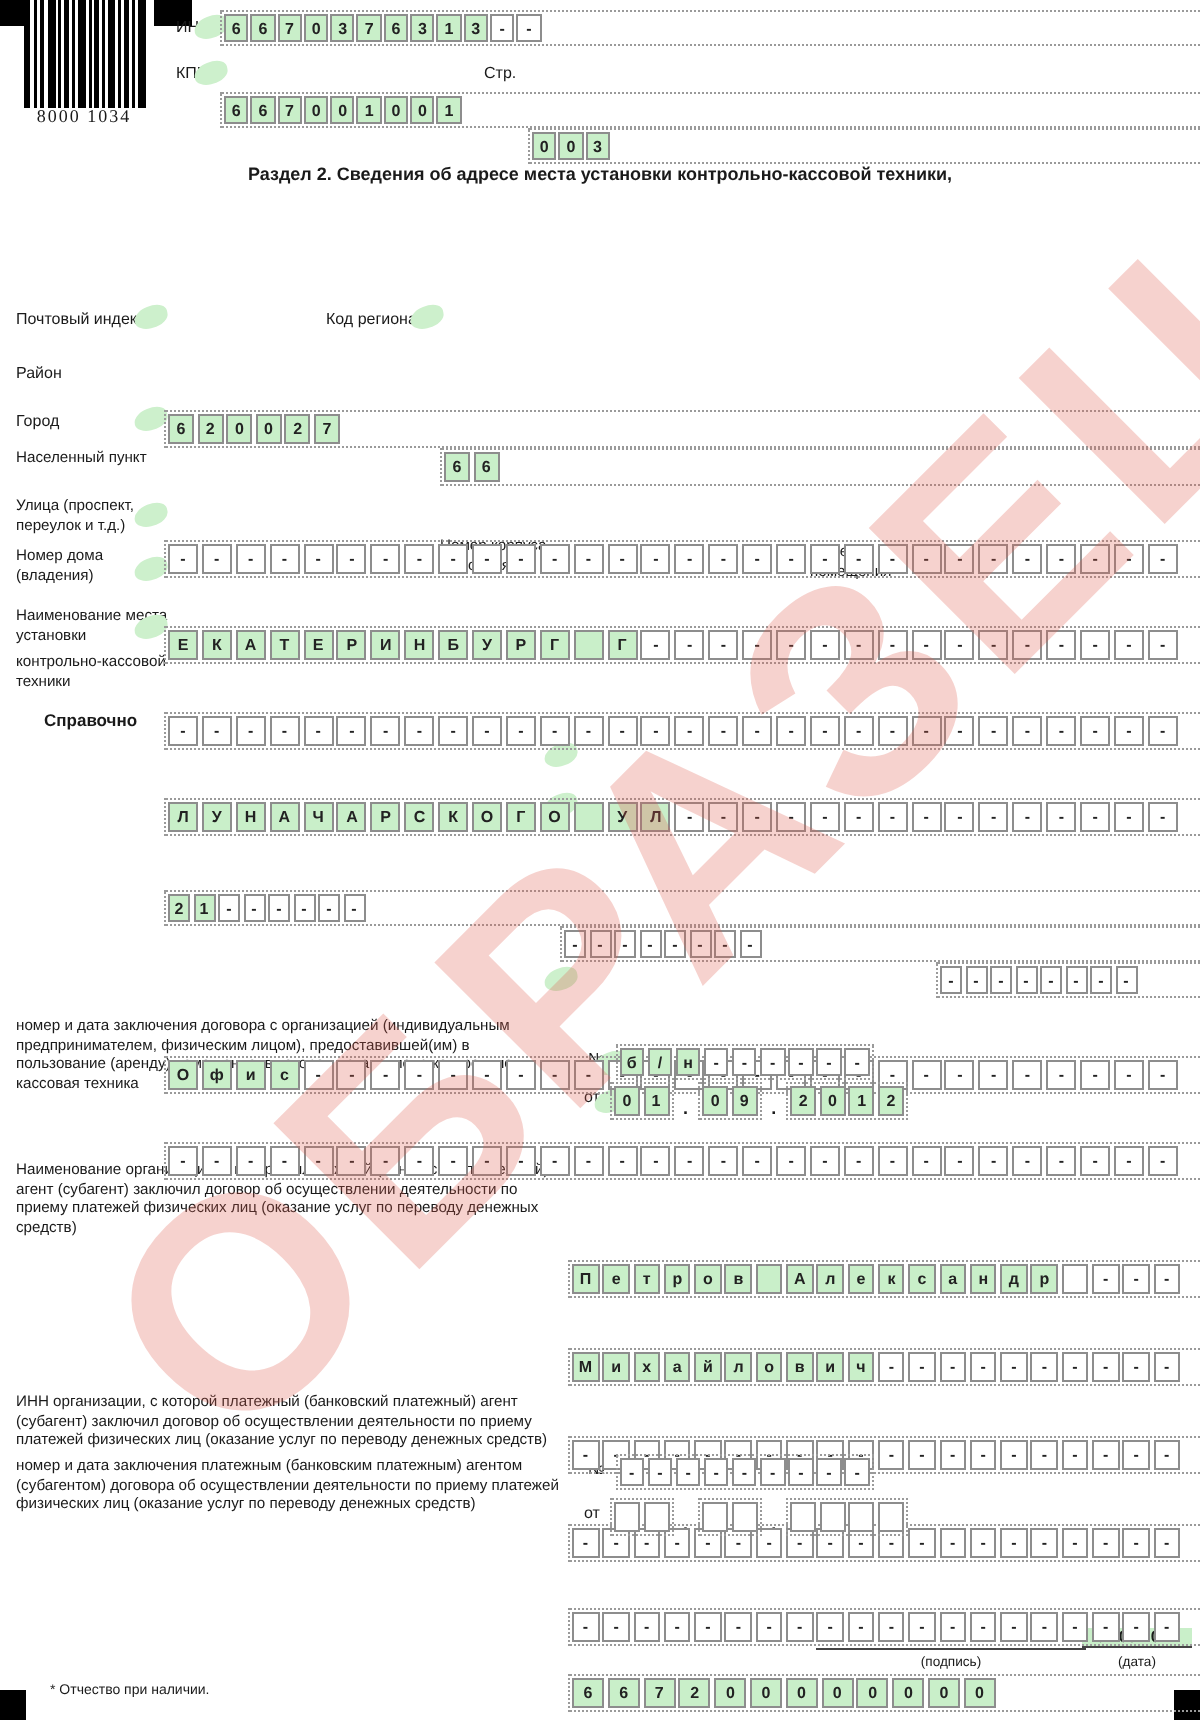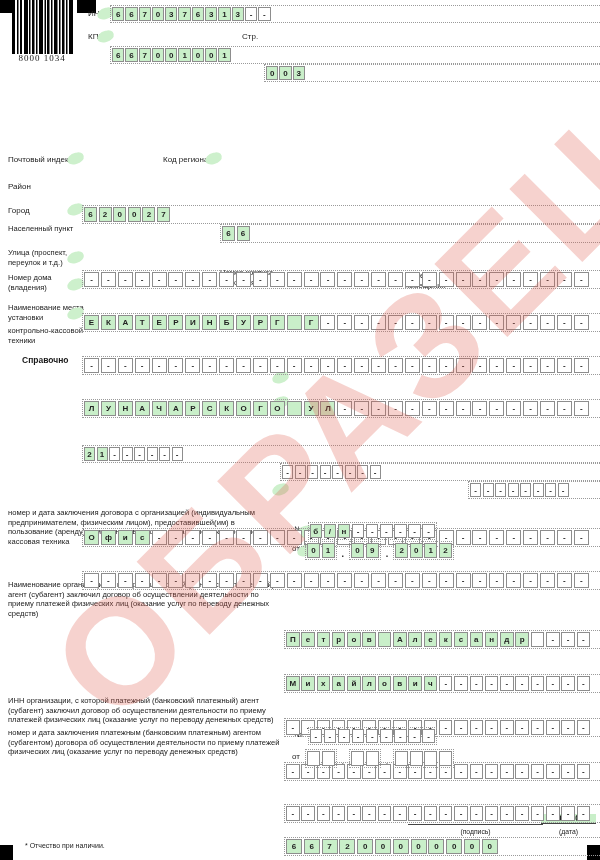--- a/index.html
+++ b/index.html
@@ -99,20 +99,21 @@
       <span class="cell filled">1</span>
     </div>
   <div class="abs lbl" style="left:242px;top:32px;font-size:8px;">Стр.</div>
   <div class="abs cellrow sz-c" style="left:264px;top:28px;">
       <span class="cell filled">0</span>
       <span class="cell filled">0</span>
       <span class="cell filled">3</span>
     </div>
 
   <div class="abs title" style="top:82px;left:0;">
+    <div>Раздел 2. Сведения об адресе места установки контрольно-кассовой техники,</div>
   </div>
 
 
   <div class="abs lbl" style="left:8px;top:155px;font-size:8px;">Почтовый индекс</div>
   <div class="abs cellrow sz-g" style="left:82px;top:151px;">
       <span class="cell filled">6</span>
       <span class="cell filled">2</span>
       <span class="cell filled">0</span>
       <span class="cell filled">0</span>
       <span class="cell filled">2</span>

